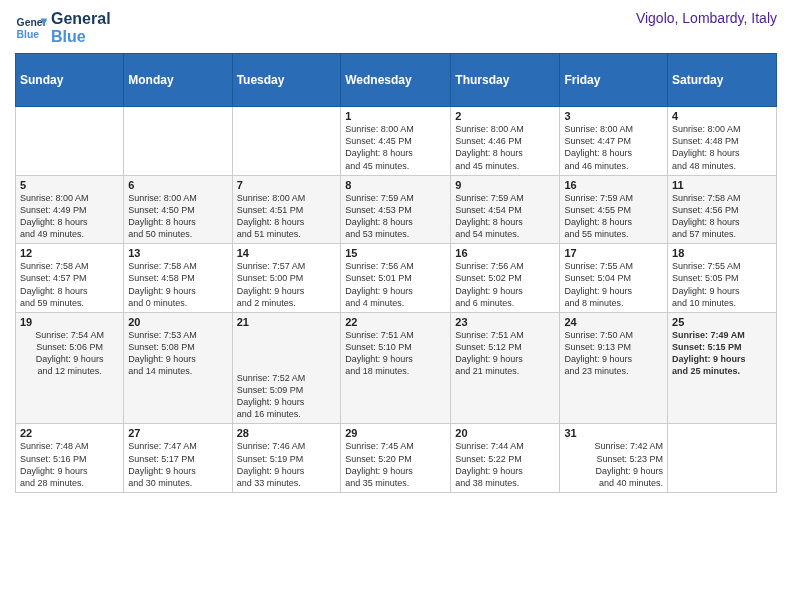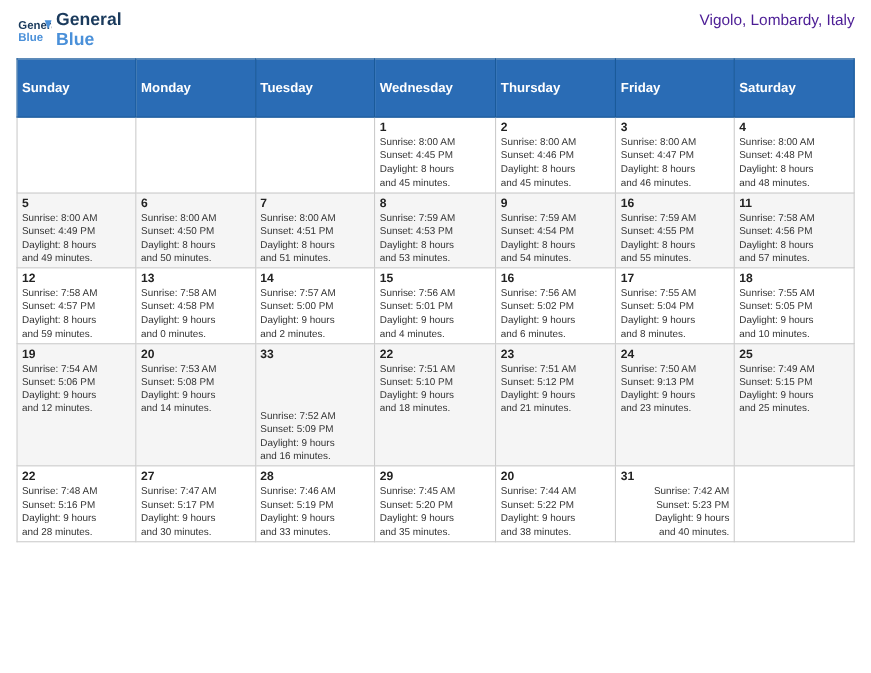--- a/index.html
+++ b/index.html
@@ -251,34 +251,34 @@
             <span class="day-num">18</span>
             <div class="day-info" style="white-space: pre-line;">Sunrise: 7:55 AM
 Sunset: 5:05 PM
 Daylight: 9 hours
 and 10 minutes.</div>
           </td>
         </tr>
         <tr>
           <td>
             <span class="day-num">19</span>
-            <div class="day-info" style="white-space: pre-line;">Sunrise: 7:54 AM
+            <div class="day-info" style="white-space: pre-line; text-align: center;">Sunrise: 7:54 AM
 Sunset: 5:06 PM
 Daylight: 9 hours
 and 12 minutes.</div>
           </td>
           <td>
             <span class="day-num">20</span>
             <div class="day-info" style="white-space: pre-line;">Sunrise: 7:53 AM
 Sunset: 5:08 PM
 Daylight: 9 hours
 and 14 minutes.</div>
           </td>
           <td>
-            <span class="day-num">33</span>
+            <span class="day-num">21</span>
             <div class="day-info" style="white-space: pre-line; margin-top: 44px;">Sunrise: 7:52 AM
 Sunset: 5:09 PM
 Daylight: 9 hours
 and 16 minutes.</div>
           </td>
           <td>
             <span class="day-num">22</span>
             <div class="day-info" style="white-space: pre-line;">Sunrise: 7:51 AM
 Sunset: 5:10 PM
 Daylight: 9 hours
@@ -293,21 +293,21 @@
           </td>
           <td>
             <span class="day-num">24</span>
             <div class="day-info" style="white-space: pre-line;">Sunrise: 7:50 AM
 Sunset: 9:13 PM
 Daylight: 9 hours
 and 23 minutes.</div>
           </td>
           <td>
             <span class="day-num">25</span>
-            <div class="day-info" style="white-space: pre-line;">Sunrise: 7:49 AM
+            <div class="day-info" style="white-space: pre-line; font-weight: bold;">Sunrise: 7:49 AM
 Sunset: 5:15 PM
 Daylight: 9 hours
 and 25 minutes.</div>
           </td>
         </tr>
         <tr>
           <td>
             <span class="day-num">22</span>
             <div class="day-info" style="white-space: pre-line;">Sunrise: 7:48 AM
 Sunset: 5:16 PM

